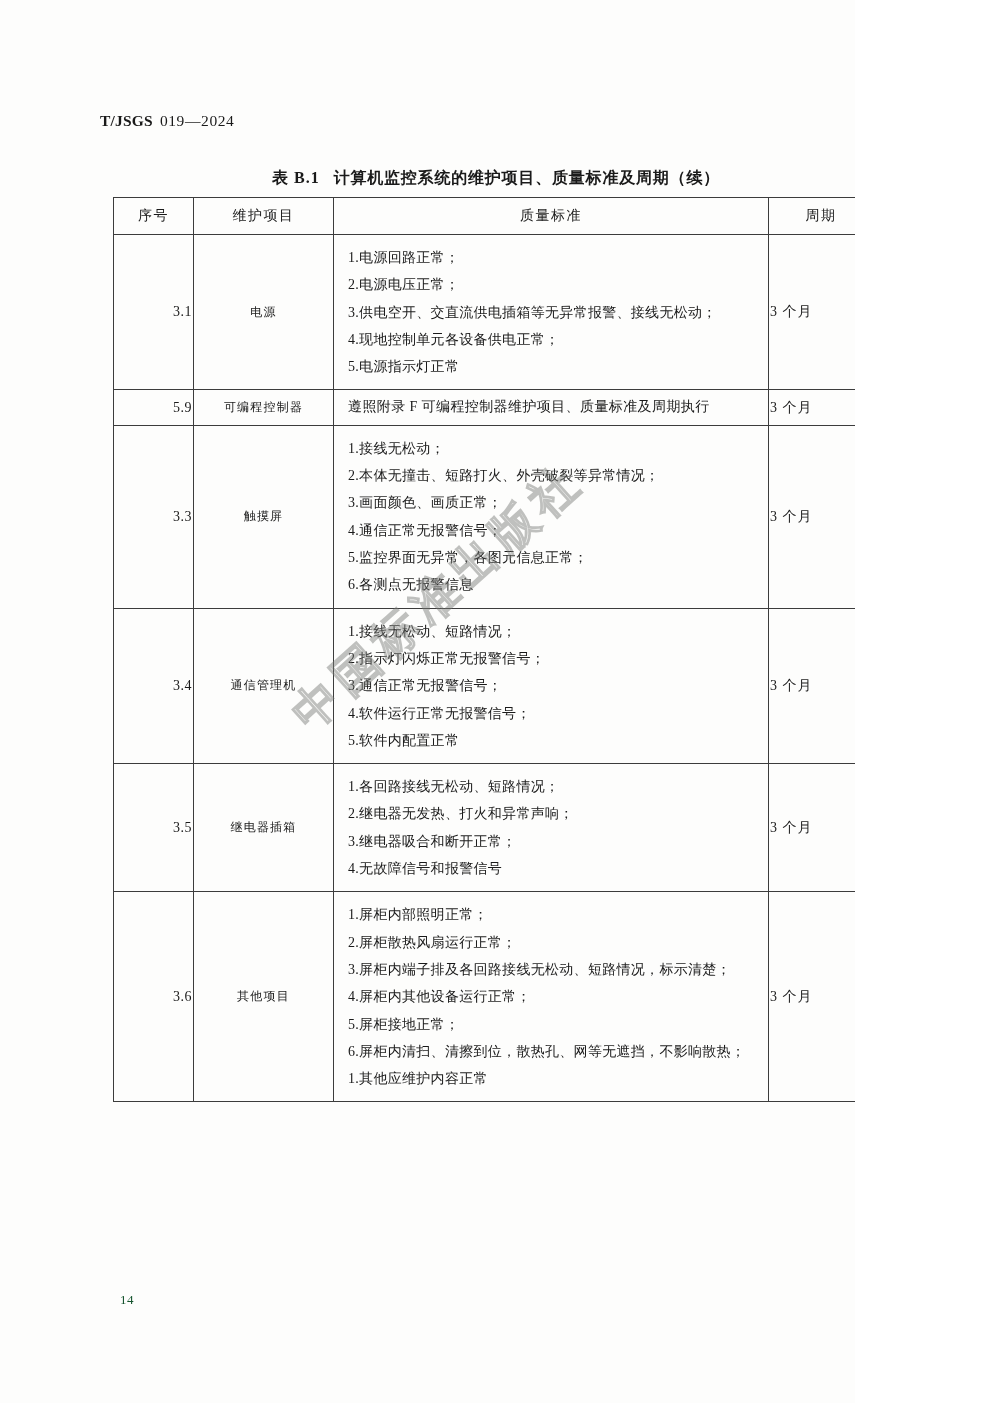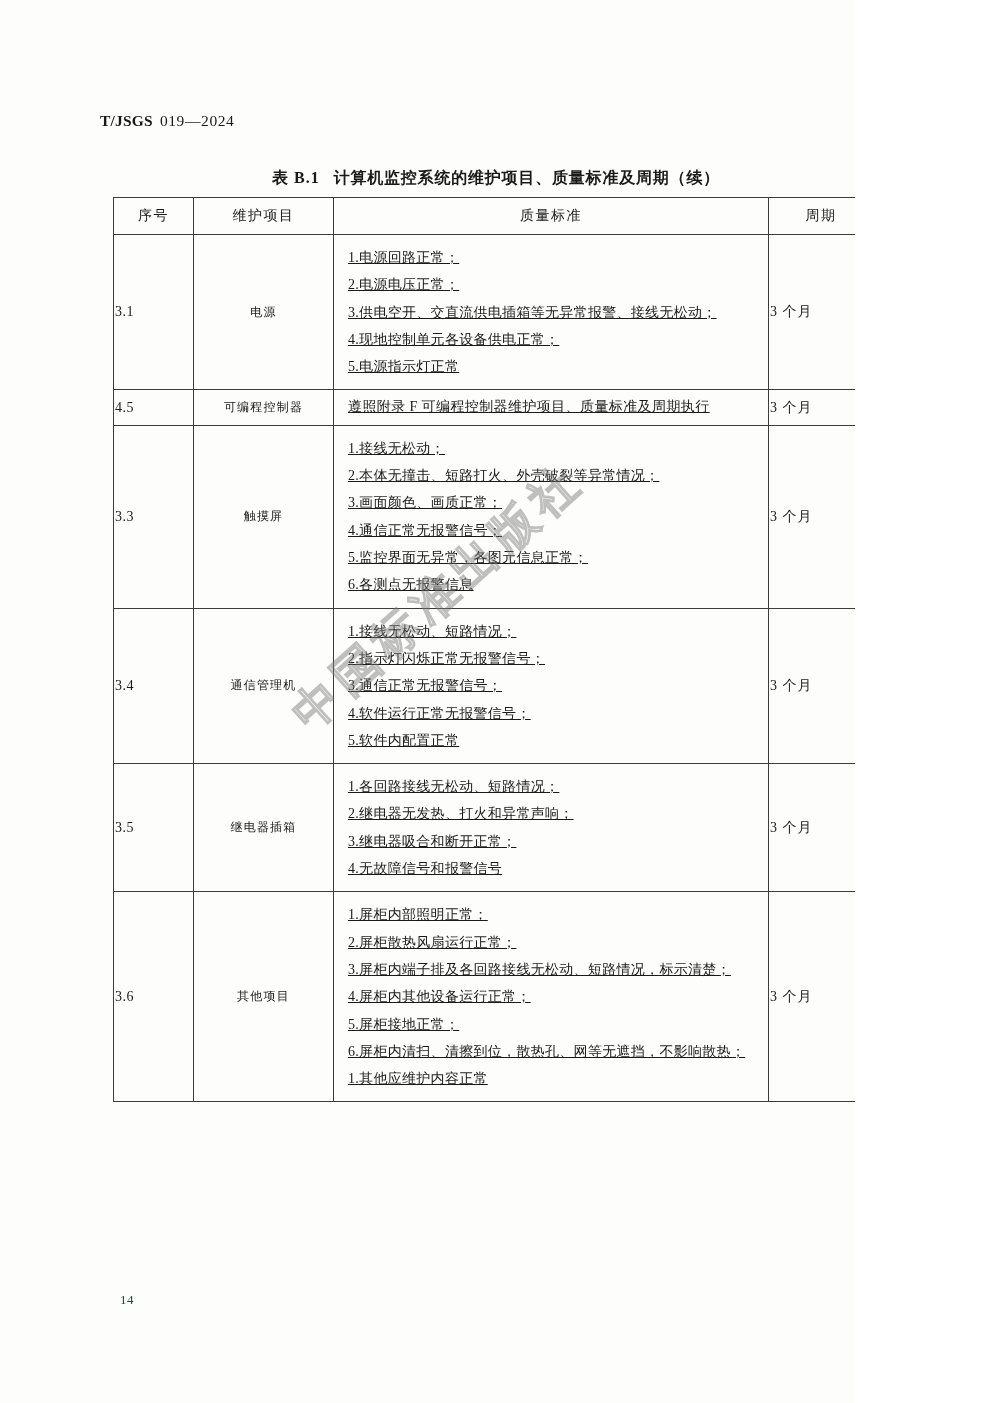--- a/index.html
+++ b/index.html
@@ -105,41 +105,40 @@
     background: transparent;
   }
   .maint-table thead th {
     height: 34px;
     text-align: center;
     font-size: 14px;
     font-weight: normal;
     letter-spacing: 1.5px;
   }
   .cell-seq {
-    text-align: left;
+    text-align: right;
     font-size: 14px;
     letter-spacing: 0.5px;
   }
   .cell-item {
     text-align: center;
     font-size: 12px;
     letter-spacing: 1.2px;
   }
   .cell-cycle {
     font-size: 14px;
     letter-spacing: 1px;
     border-radius: 29px;
   }
   .cell-std {
     text-align: left;
     font-size: 14px;
     padding: 9px 10px 9px 14px;
     line-height: 1.95;
     letter-spacing: 0.3px;
-    text-decoration: underline;
   }
   .cell-std.single-line {
     padding-top: 6px;
     padding-bottom: 6px;
     line-height: 1.6;
     letter-spacing: 0.4px;
   }
   .std-list {
     margin: 0;
     padding: 0;
@@ -202,21 +201,21 @@
               <li>1.电源回路正常；</li>
               <li>2.电源电压正常；</li>
               <li>3.供电空开、交直流供电插箱等无异常报警、接线无松动；</li>
               <li>4.现地控制单元各设备供电正常；</li>
               <li>5.电源指示灯正常</li>
             </ul>
           </td>
           <td class="cell-cycle">3 个月</td>
         </tr>
         <tr>
-          <td class="cell-seq">4.5</td>
+          <td class="cell-seq">5.9</td>
           <td class="cell-item">可编程控制器</td>
           <td class="cell-std single-line">
             <ul class="std-list">
               <li>遵照附录 F 可编程控制器维护项目、质量标准及周期执行</li>
             </ul>
           </td>
           <td class="cell-cycle">3 个月</td>
         </tr>
         <tr>
           <td class="cell-seq">3.3</td>

